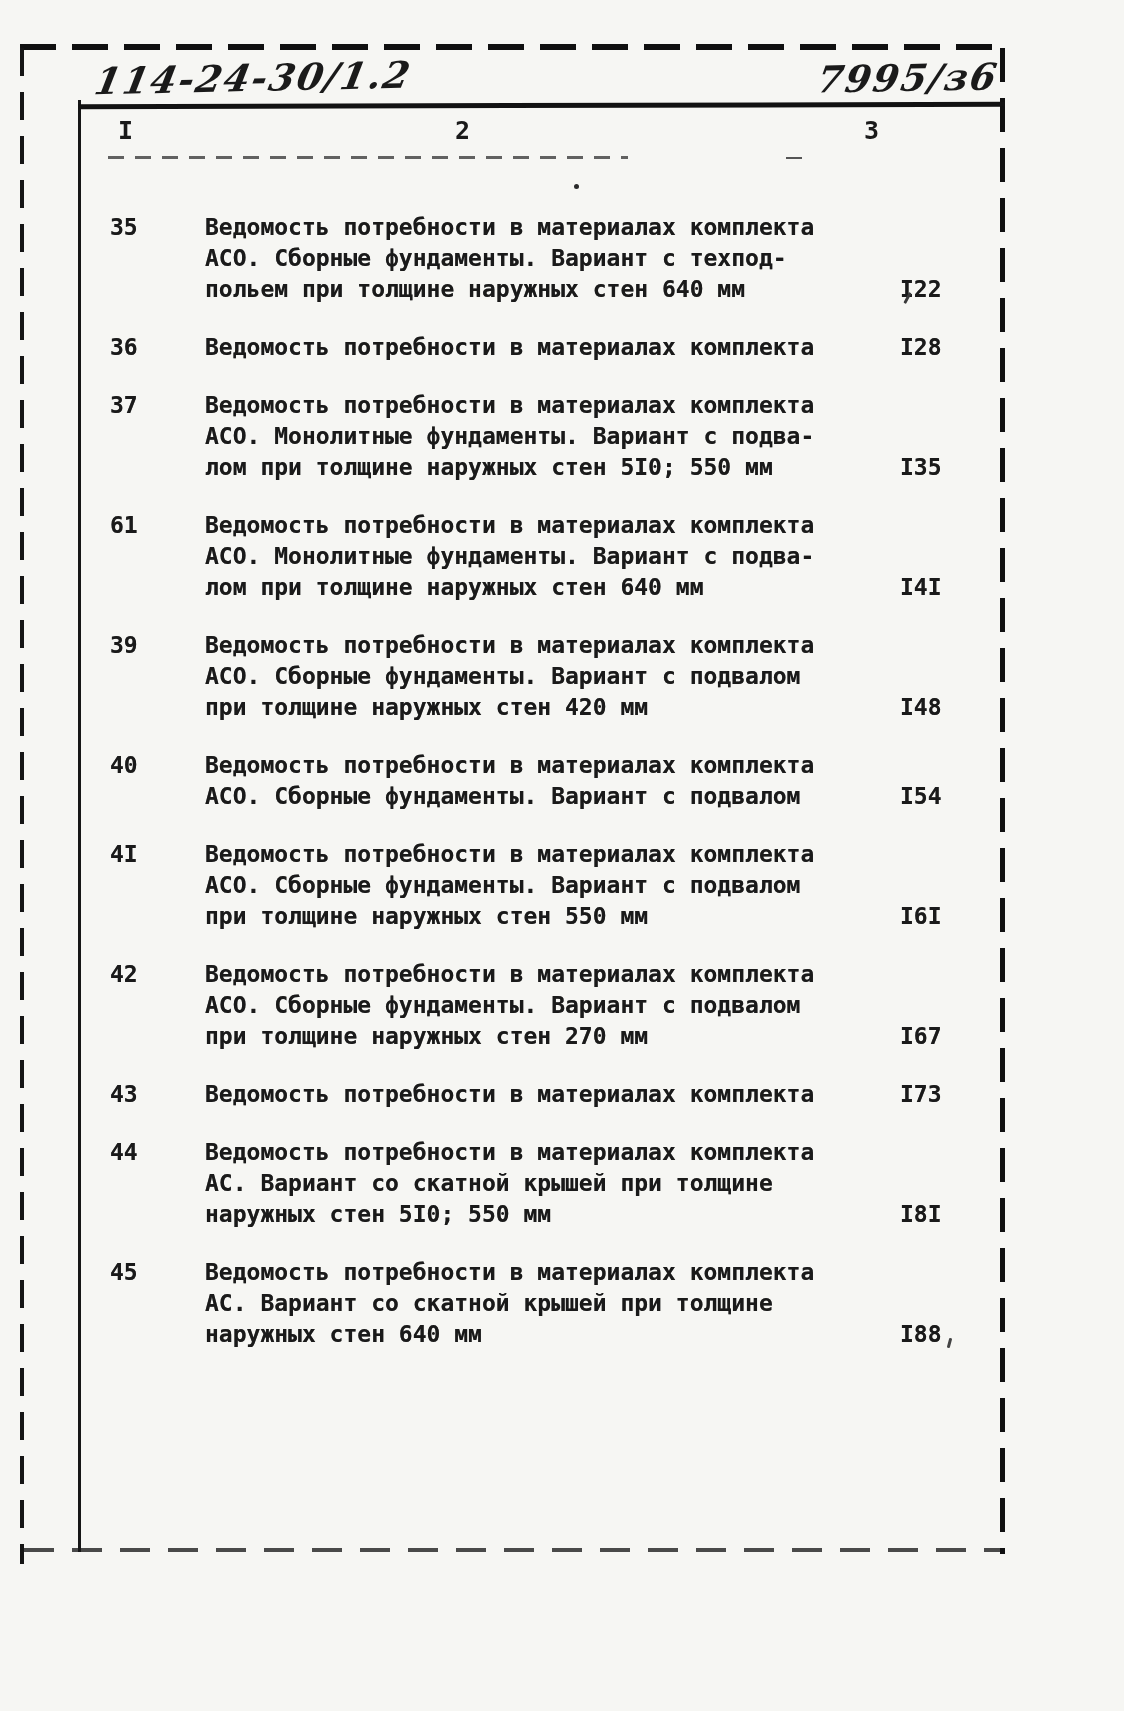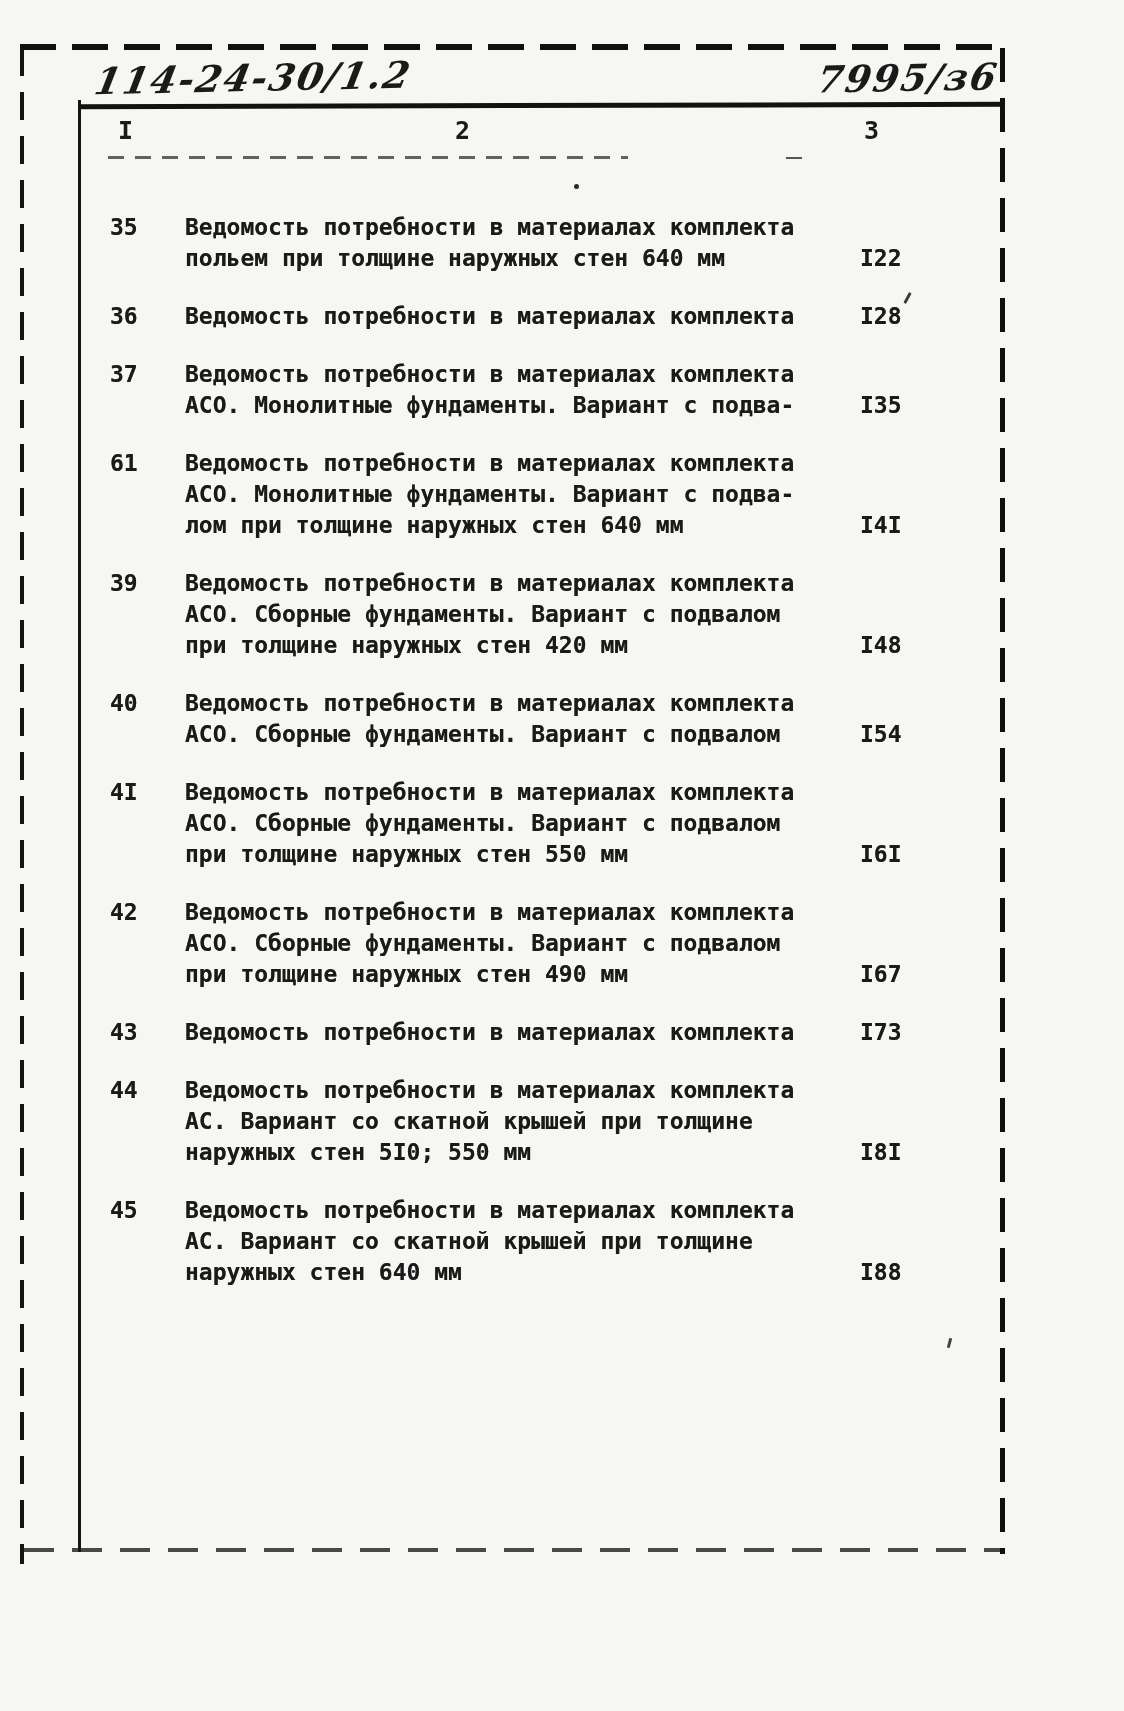--- a/index.html
+++ b/index.html
@@ -72,20 +72,21 @@
   .col-3{left:864px;}
   
   .rows{
     position:absolute;left:110px;top:212px;width:892px;
   }
   .row{
     display:flex;align-items:flex-end;
     margin-bottom:27px;
     font-size:23px;font-weight:700;line-height:31px;
     text-shadow:0 0 0.6px rgba(10,10,10,.55);
+    gap:20px;
   }
   .row-num{
     width:75px;flex:0 0 75px;
     align-self:flex-start;
   }
   .row-desc{
     width:642px;flex:0 0 642px;
     align-self:flex-start;
     white-space:nowrap;
   }
@@ -118,38 +119,40 @@
 
   <div class="colhead col-1">I</div>
   <div class="colhead col-2">2</div>
   <div class="colhead col-3">3</div>
 
   <div class="rows">
   <div class="row">
     <div class="row-num">35</div>
     <div class="row-desc">
           <div>Ведомость потребности в материалах комплекта</div>
+          <div>АСО. Сборные фундаменты. Вариант с техпод-</div>
           <div>польем при толщине наружных стен 640 мм</div>
         </div>
     <div class="row-page">I22</div>
   </div>
 
   <div class="row">
     <div class="row-num">36</div>
     <div class="row-desc">
           <div>Ведомость потребности в материалах комплекта</div>
         </div>
     <div class="row-page">I28</div>
   </div>
 
   <div class="row">
     <div class="row-num">37</div>
     <div class="row-desc">
           <div>Ведомость потребности в материалах комплекта</div>
           <div>АСО. Монолитные фундаменты. Вариант с подва-</div>
+          <div>лом при толщине наружных стен 5I0;  550 мм</div>
         </div>
     <div class="row-page">I35</div>
   </div>
 
   <div class="row">
     <div class="row-num">61</div>
     <div class="row-desc">
           <div>Ведомость потребности в материалах комплекта</div>
           <div>АСО. Монолитные фундаменты. Вариант с подва-</div>
           <div>лом при толщине наружных стен 640 мм</div>
@@ -184,21 +187,21 @@
           <div>при толщине наружных стен 550 мм</div>
         </div>
     <div class="row-page">I6I</div>
   </div>
 
   <div class="row">
     <div class="row-num">42</div>
     <div class="row-desc">
           <div>Ведомость потребности в материалах комплекта</div>
           <div>АСО. Сборные фундаменты. Вариант с подвалом</div>
-          <div>при толщине наружных стен 490 мм</div>
+          <div>при толщине наружных стен 270 мм</div>
         </div>
     <div class="row-page">I67</div>
   </div>
 
   <div class="row">
     <div class="row-num">43</div>
     <div class="row-desc">
           <div>Ведомость потребности в материалах комплекта</div>
         </div>
     <div class="row-page">I73</div>

